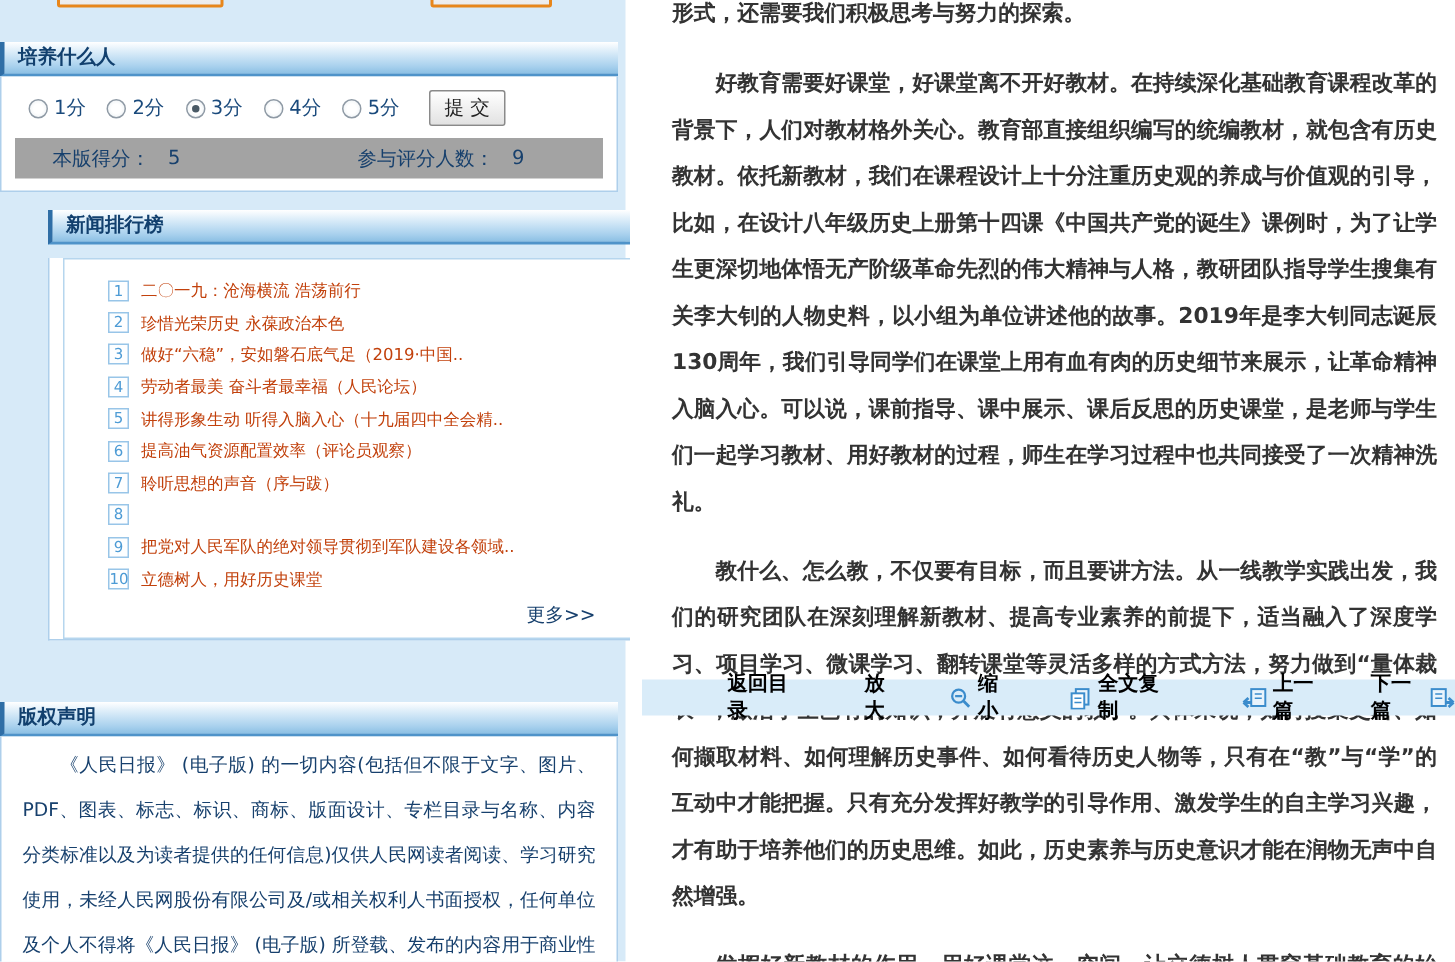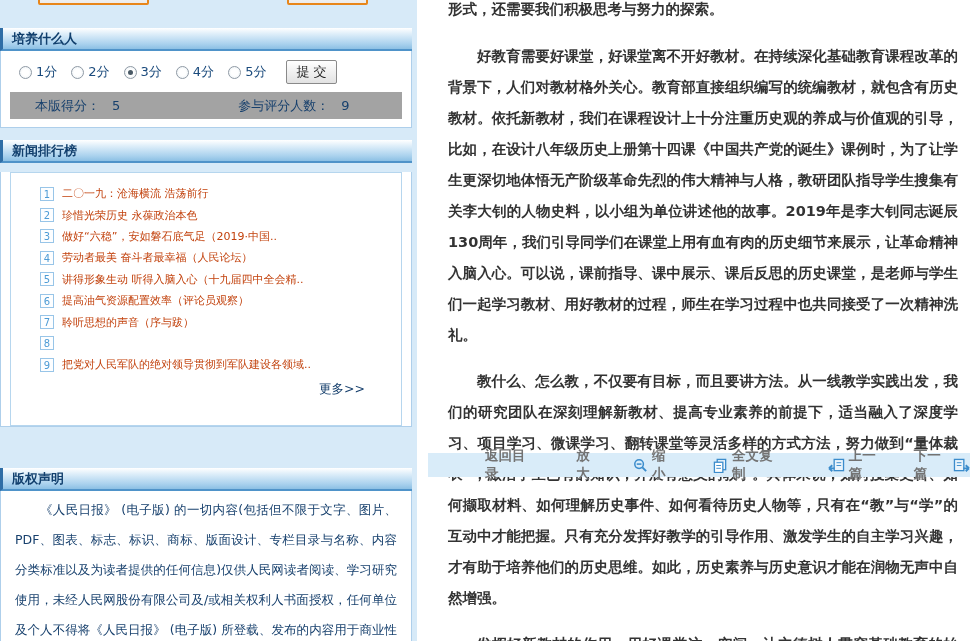--- a/index.html
+++ b/index.html
@@ -32,21 +32,21 @@
   .submit-btn { margin-left:6px; font-size:13px; color:#222; padding:2px 9px;
            border:1px solid #8a8a8a; border-radius:2px; background:linear-gradient(#ffffff,#e2e2e2);
            font-family:inherit; }
   .score-strip { margin:2px 9px 8px 9px; background:#a3a3a3; height:27px; display:flex;
            align-items:center; font-size:13px; color:#17406d; }
   .score-strip .lbl { margin-left:25px; }
   .score-strip .val { margin-left:12px; }
   .score-strip .lbl2 { margin-left:118px; }
 
   
-  .panel.ranking { top:140px; }
+  .panel.ranking { top:140px;margin-left:32px; }
   .rank-box { margin:9px 9px 0 9px; border:1px solid #b6d6ee; background:#ffffff;
               padding:10px 0 6px 0; height:254px; }
   .rank-item { display:flex; align-items:center; height:21.4px; padding-left:29px; }
   .rank-num { width:14px; height:14px; flex:none; border:1px solid #98c5e8; color:#4d9bd5;
               font-size:10px; line-height:13px; text-align:center; background:#fdfeff; margin-right:8px; }
   .rank-title { font-size:11px; color:#c2410c; white-space:nowrap; overflow:hidden; }
   .rank-more { text-align:right; padding-right:36px; margin-top:5px; font-size:12.5px; color:#17406d; }
 
   
   .panel.copyright { top:468px;border-radius:18px; }
@@ -56,21 +56,21 @@
 
   
   .article { position:absolute; left:420px; top:17px; width:550px; height:460px; background:#ffffff;font-weight:bold; }
   .article-inner { padding:0 12px 0 28px; }
   .para { font-size:14.5px; color:#333333; line-height:31px; text-align:justify;
           text-indent:2em; margin-bottom:15px; }
   .para.clipped { margin-top:-23px; margin-bottom:16px; text-indent:0; overflow:hidden; }
 
   
   .toolbar { position:absolute; left:8px; right:0; bottom:0; height:24px; background:#d9ecf9;
-             display:flex; align-items:center; font-size:13.5px; color:#737373; }
+             display:flex; align-items:center; font-size:13.5px; color:#000000; }
   .tool { display:flex; align-items:center; gap:4px; cursor:default; }
   .tool svg { display:block; }
   .sp1{margin-left:57px;} .sp2{margin-left:42px;} .sp3{margin-left:32px;}
   .sp4{margin-left:38px;} .sp5{margin-left:48px;} .sp6{margin-left:30px;}
 </style>
 </head>
 <body>
 
 <div class="sidebar">
 
@@ -134,20 +134,24 @@
           <span class="rank-num">7</span>
           <span class="rank-title">聆听思想的声音（序与跋）</span>
           </div>
         <div class="rank-item">
           <span class="rank-num">8</span>
           </div>
         <div class="rank-item">
           <span class="rank-num">9</span>
           <span class="rank-title">把党对人民军队的绝对领导贯彻到军队建设各领域..</span>
           </div>
+        <div class="rank-item">
+          <span class="rank-num">10</span>
+          <span class="rank-title">立德树人，用好历史课堂</span>
+          </div>
         <div class="rank-more">更多&gt;&gt;</div>
       </div>
     </div>
   </div>
 
   <div class="panel copyright">
     <div class="panel-header">版权声明</div>
     <div class="panel-body">
       <div class="copyright-text">《人民日报》 (电子版) 的一切内容(包括但不限于文字、图片、PDF、图表、标志、标识、商标、版面设计、专栏目录与名称、内容分类标准以及为读者提供的任何信息)仅供人民网读者阅读、学习研究使用，未经人民网股份有限公司及/或相关权利人书面授权，任何单位及个人不得将《人民日报》 (电子版) 所登载、发布的内容用于商业性目的，包括但不限于转载、复制、发行、制作光盘、数据库、触摸展示等行为方式，</div>
     </div>

